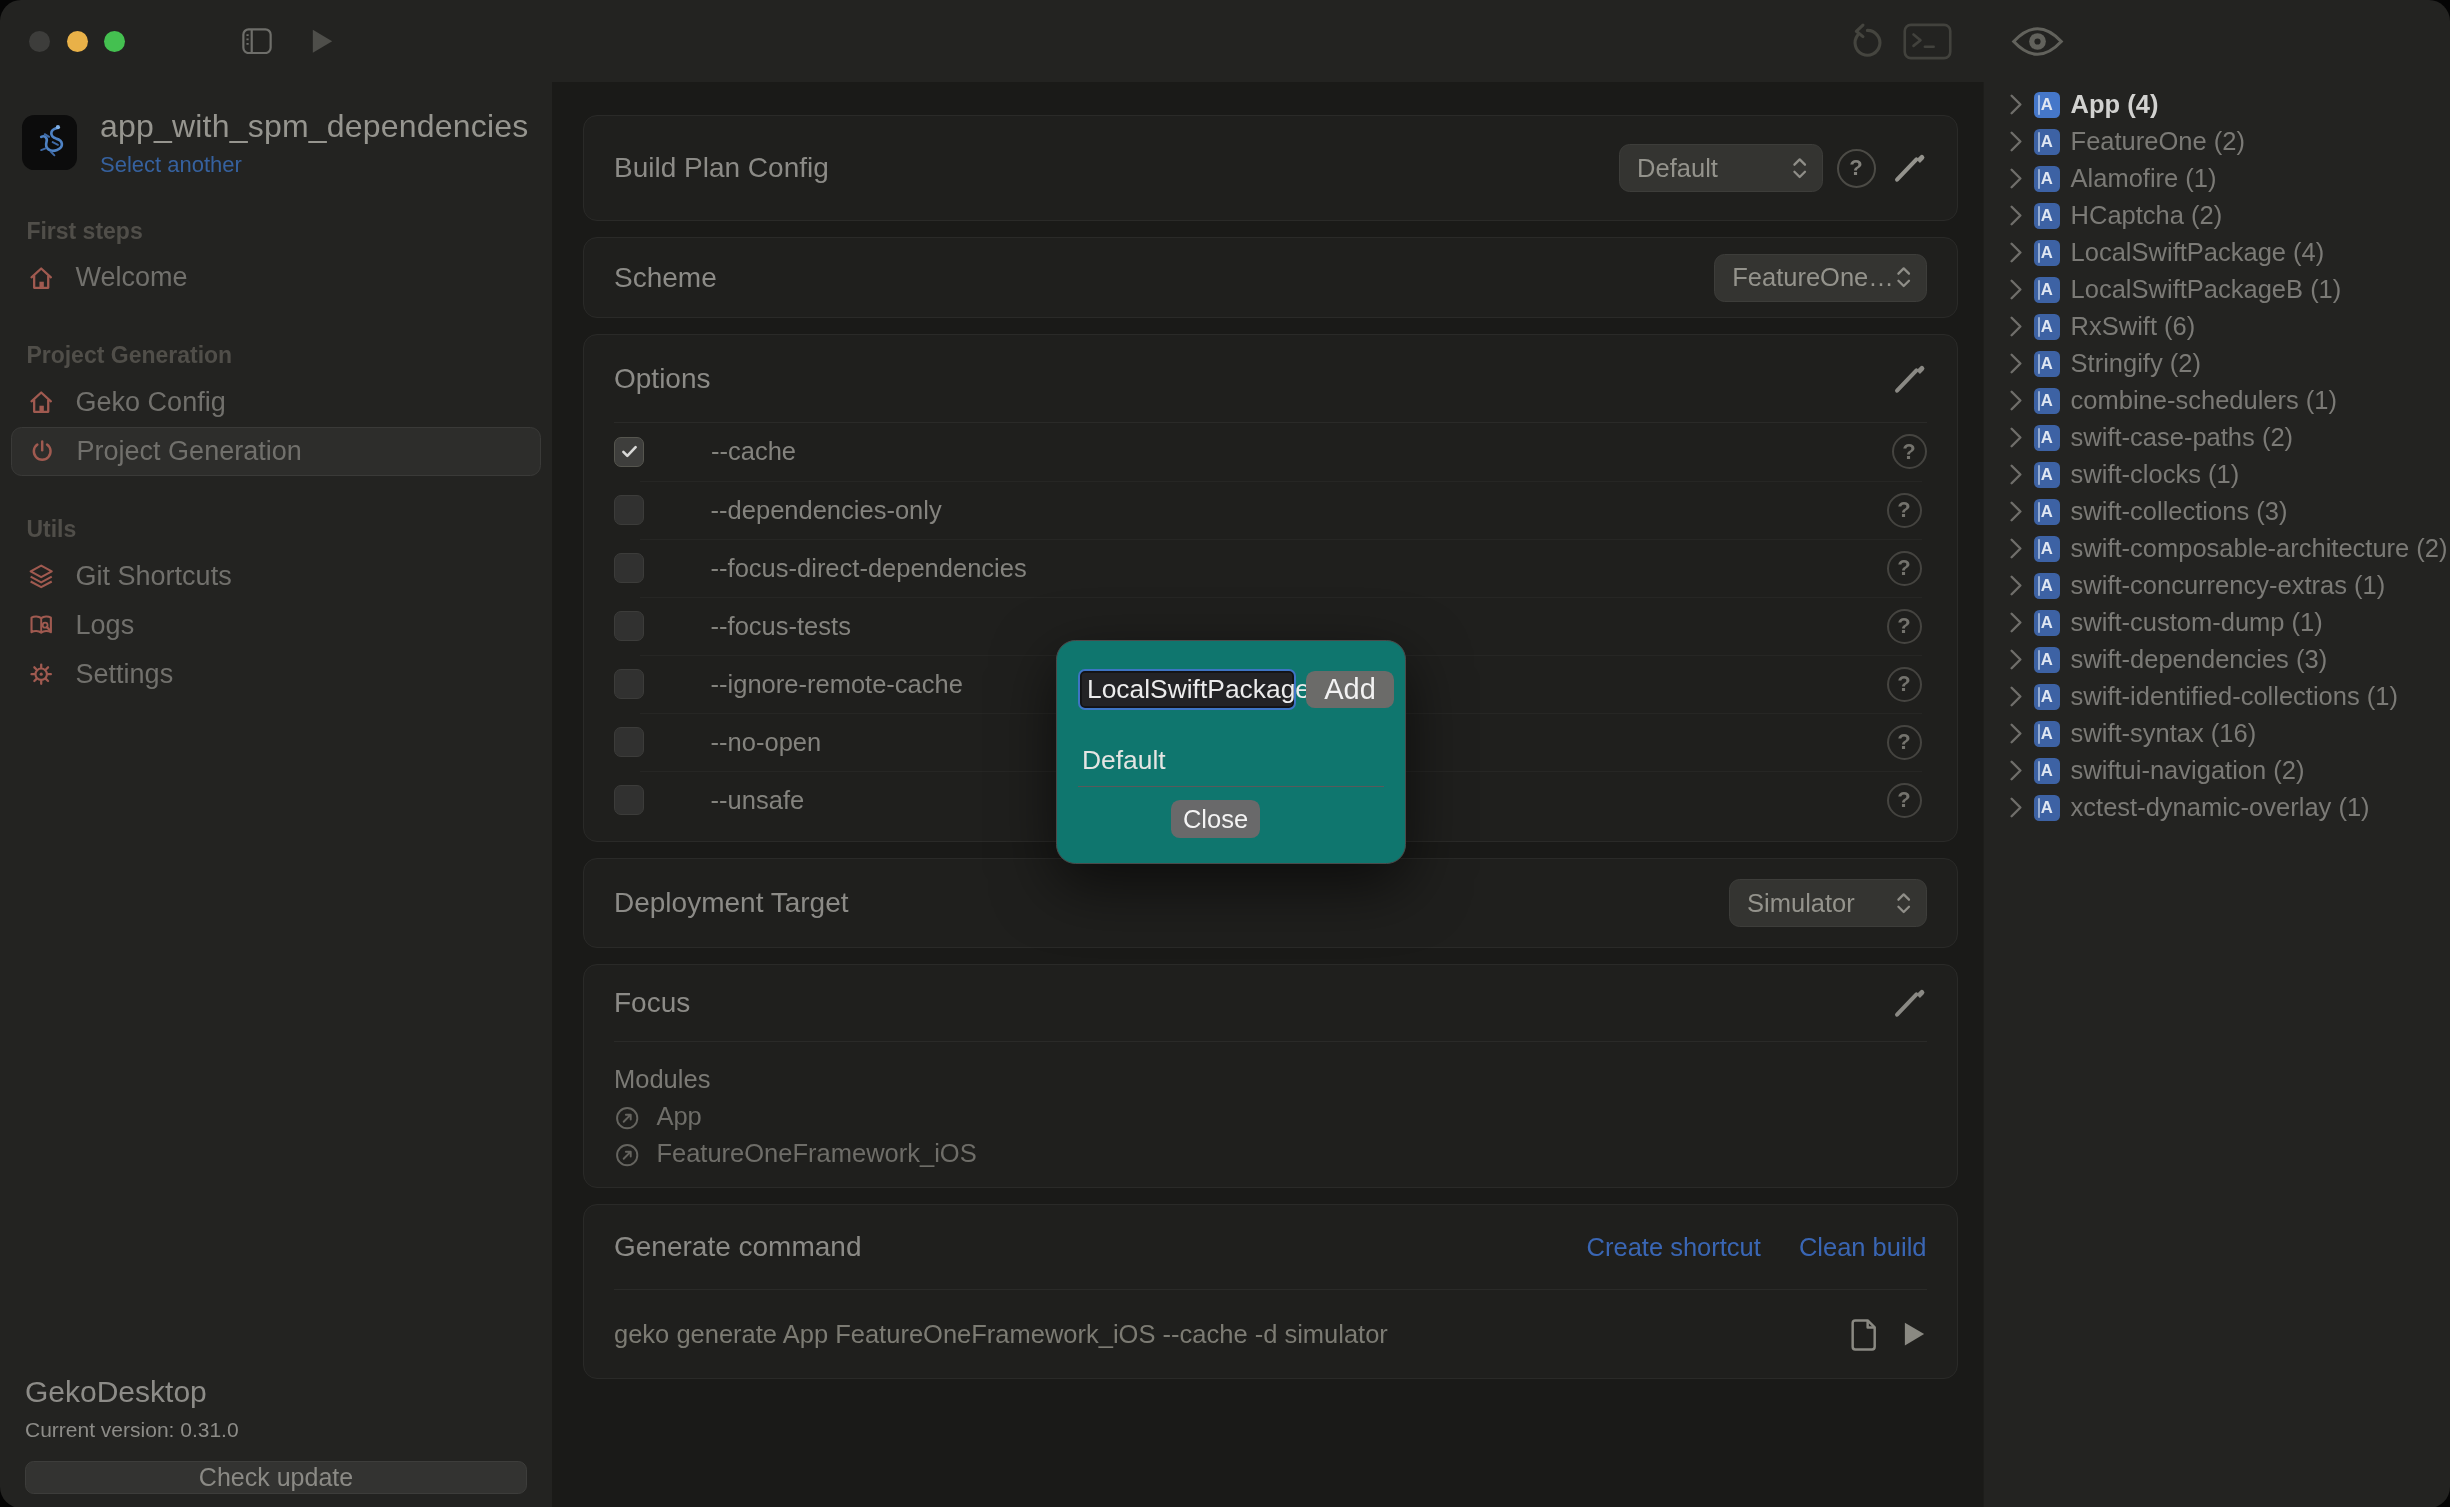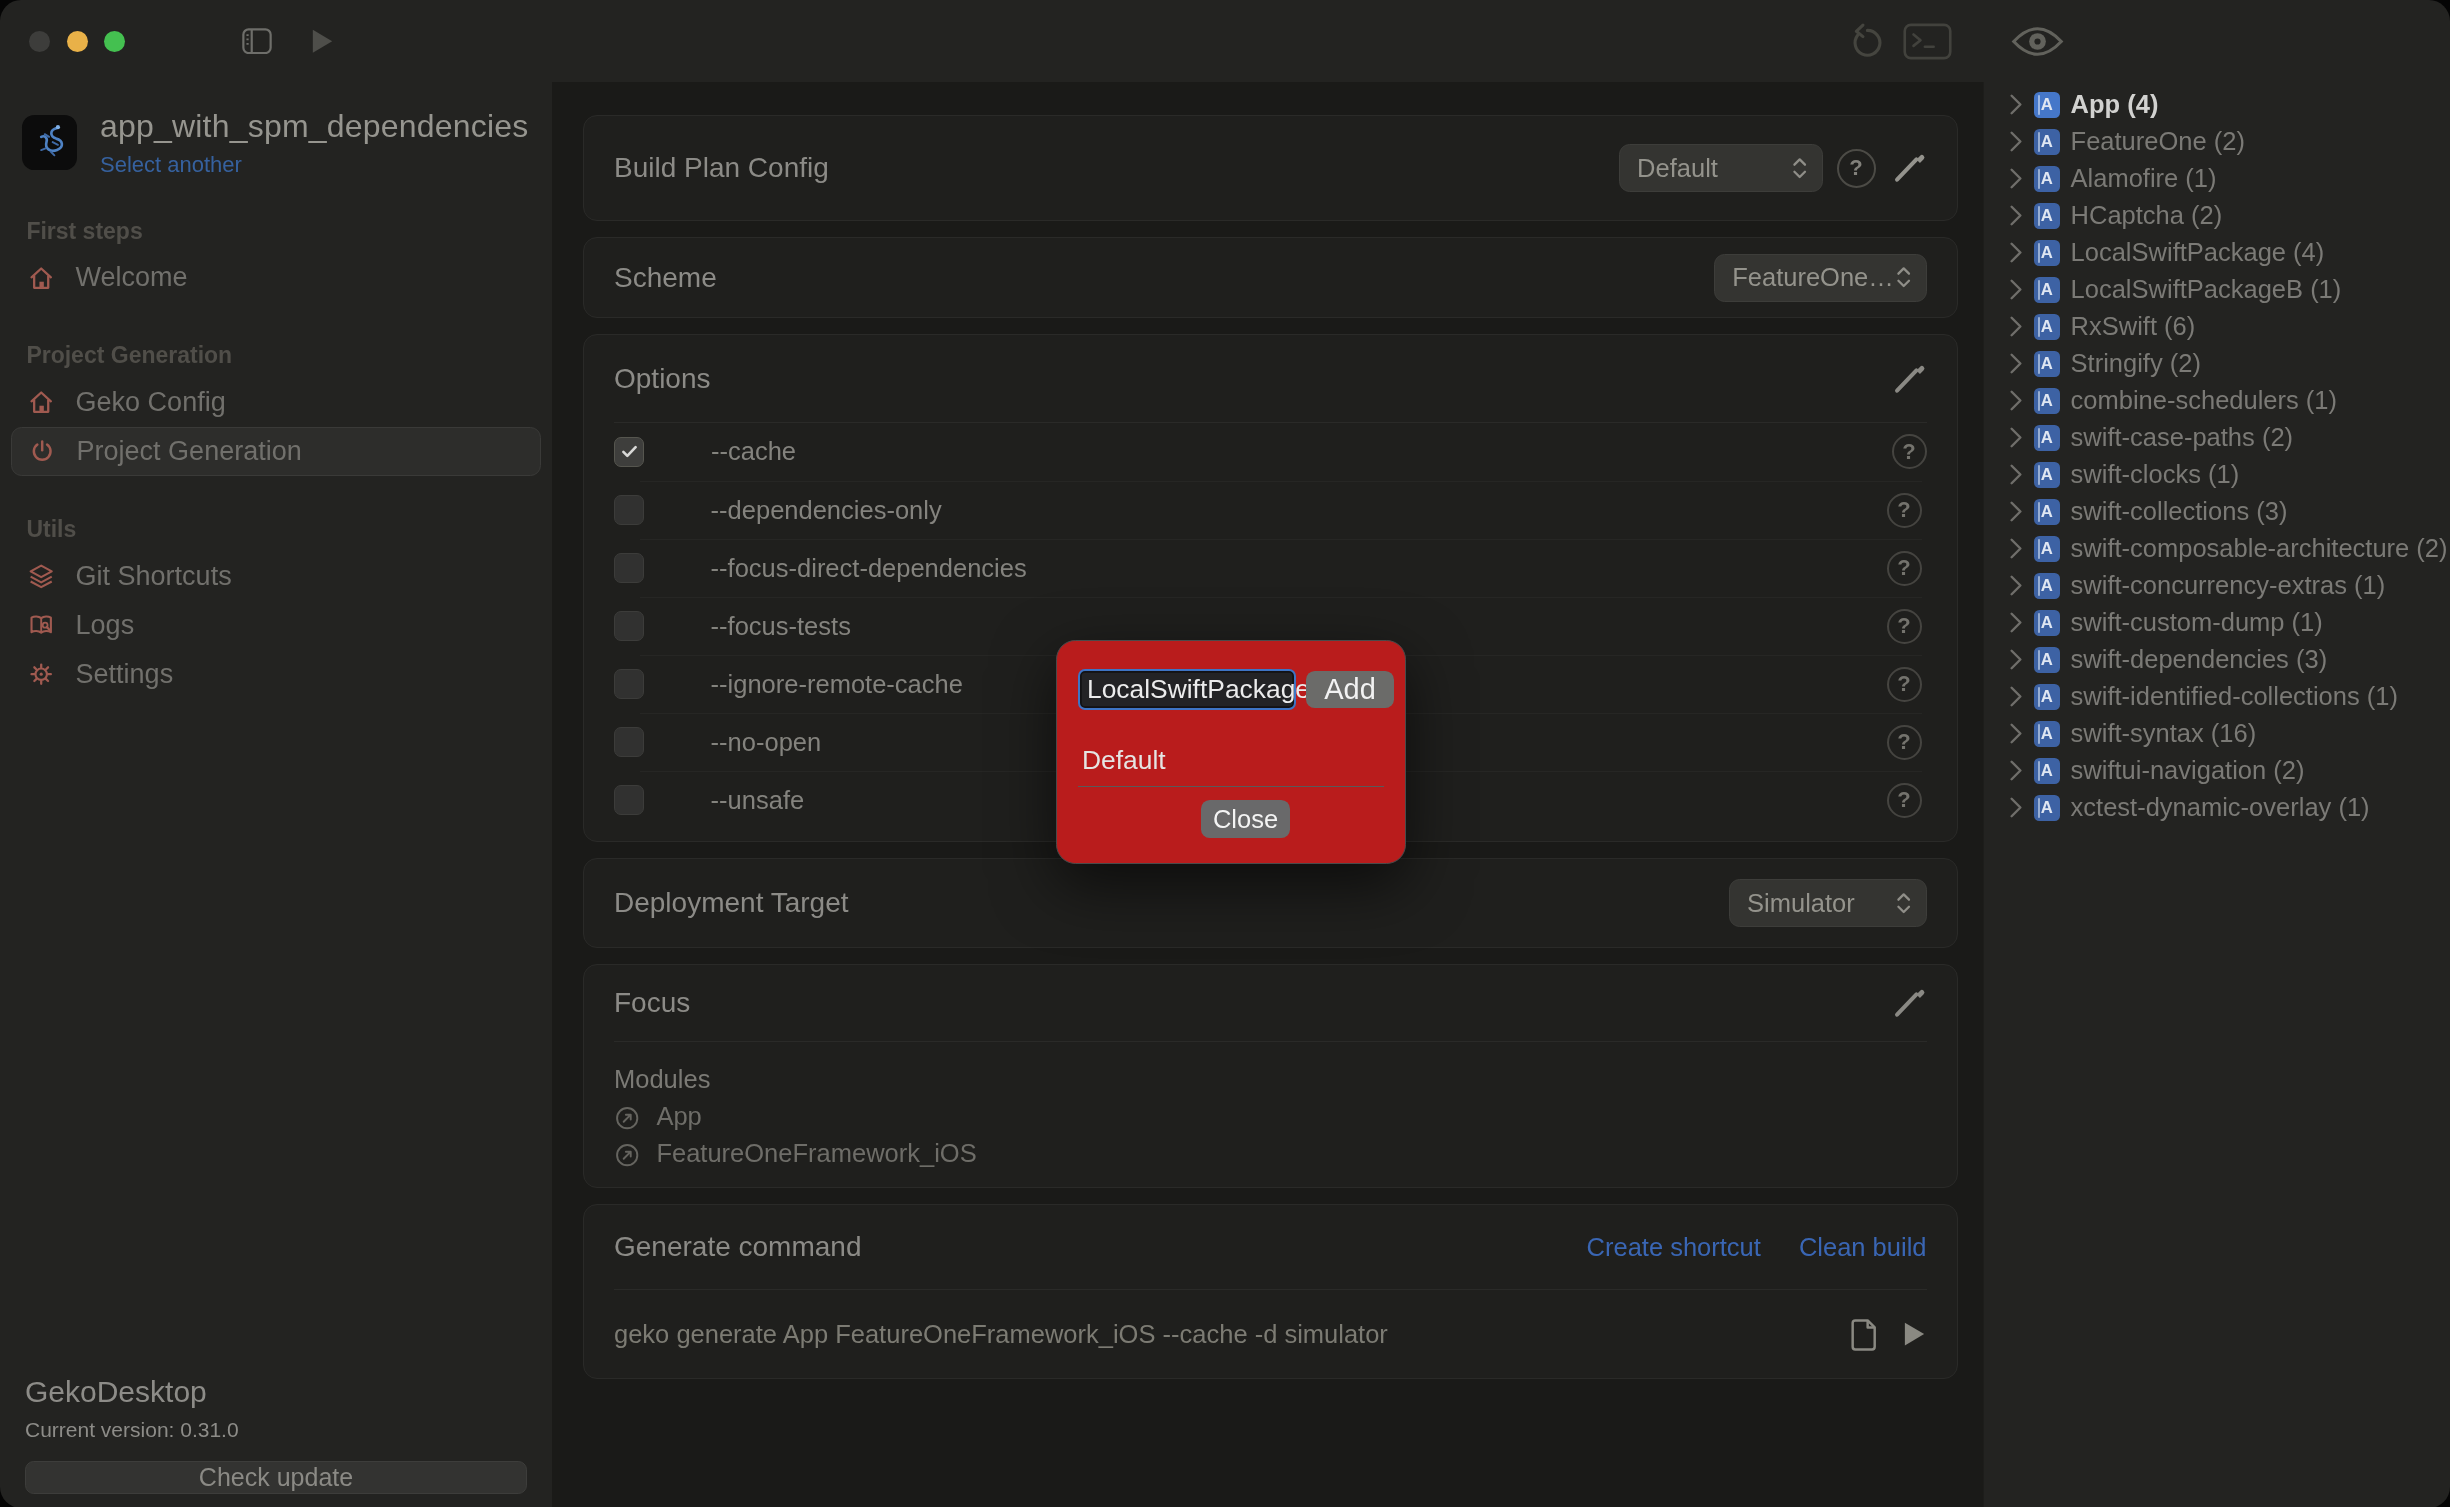--- a/index.html
+++ b/index.html
@@ -84,34 +84,34 @@
   .focus-bottom-pad { height:19.4px; }
 
   .gen-head-links { display:flex; gap:38px; }
   .gen-link { font-size:25.5px; color:#3a66b4; cursor:pointer; }
   .cmd-row { height:88px; display:flex; align-items:center; padding:0 30px; }
   .cmd-text { font-size:25.5px; color:#7c7b73; flex:1; }
   .cmd-icons { display:flex; align-items:center; gap:21px; }
   .icon-btn { background:none; border:none; cursor:pointer; display:flex; }
 
   
-  .dialog { position:absolute; left:1056px; top:640px; width:350px; height:224px; background:#b91c1c;
+  .dialog { position:absolute; left:1056px; top:640px; width:350px; height:224px; background:#0f766e;
             border:0.9px solid #4a4a4a; border-radius:19.4px; box-shadow:0 21px 62px rgba(0,0,0,.6);
             z-index:50; }
   .dlg-input { position:absolute; left:21px; top:28px; width:218px; height:41px; background:#232325;
                border:2.6px solid #3e74c4; border-radius:7px; display:flex; align-items:center;
                padding:0 7px; box-shadow:inset 0 0 0 1.8px #121214; }
   .dlg-input .val { font-size:26.4px; color:#ececec; white-space:nowrap; }
   .caret { width:2.6px; height:28px; background:#4a8bef; margin-left:0.9px; }
   .btn-add { position:absolute; left:249px; top:30px; width:88px; height:37px; border-radius:8.8px;
              background:#6b6b69; border:none; color:#f2f2f2; font-size:29px; font-family:inherit;
              cursor:pointer; }
   .dlg-item { position:absolute; left:25px; top:104px; font-size:26.4px; color:#e5e5e3; cursor:pointer; }
   .dlg-div { position:absolute; left:21px; right:21px; top:145px; height:0.9px; background:#59595a; }
-  .btn-close { position:absolute; left:144px; top:159px; width:89px; height:38px; border-radius:8.8px;
+  .btn-close { position:absolute; left:114px; top:159px; width:89px; height:38px; border-radius:8.8px;
                background:#69696a; border:none; color:#f4f4f4; font-size:25.5px; font-family:inherit;
                cursor:pointer; }
 
   
   .pkg-row { height:37px; display:flex; align-items:center; gap:10.6px; cursor:pointer; }
   .pkg-row .chev { flex:none; display:flex; }
   .book { width:26.4px; height:26.4px; border-radius:5.3px; background:#3d62a4; flex:none; position:relative;
           display:flex; align-items:center; justify-content:center; }
   .book .letter { color:#dfe6f2; font-size:16.7px; font-weight:700; }
   .book::before { content:""; position:absolute; left:4.4px; top:3.5px; bottom:3.5px; width:1.8px;

